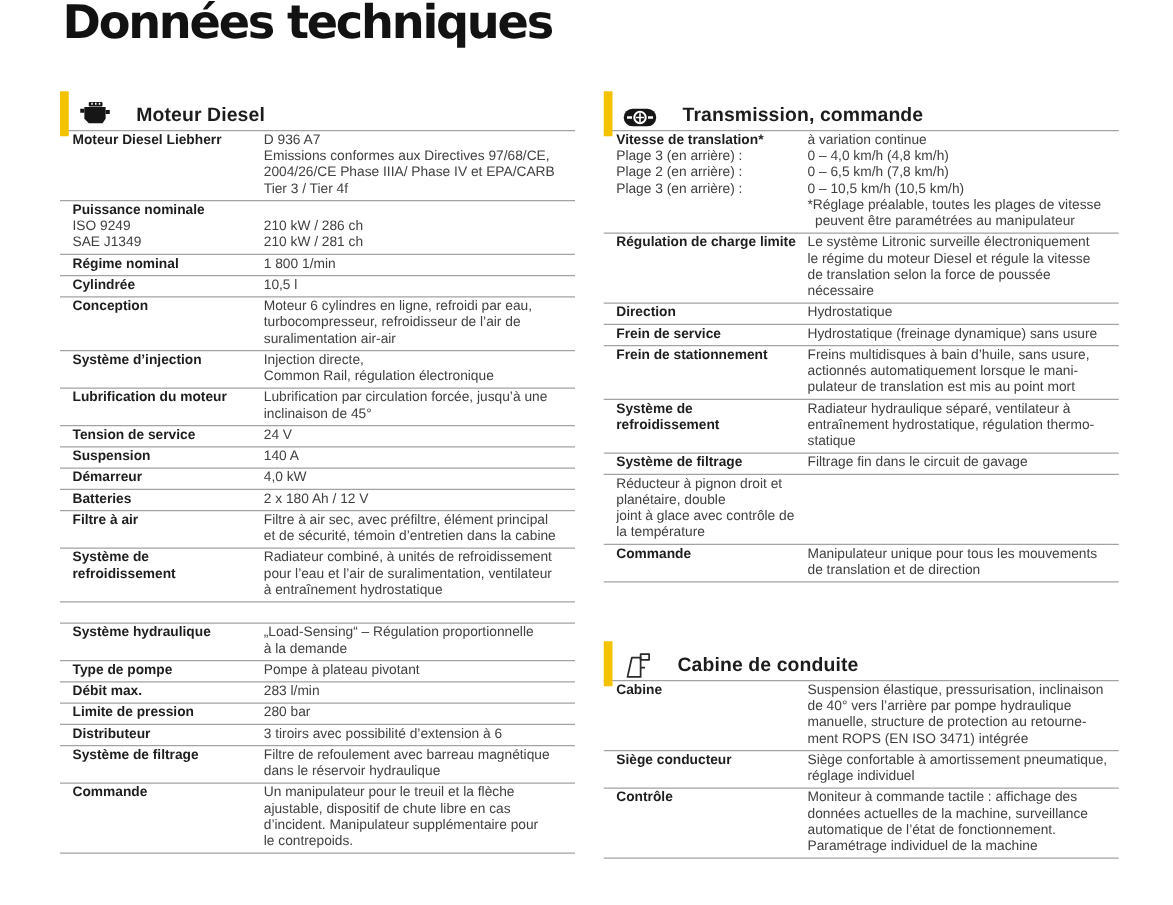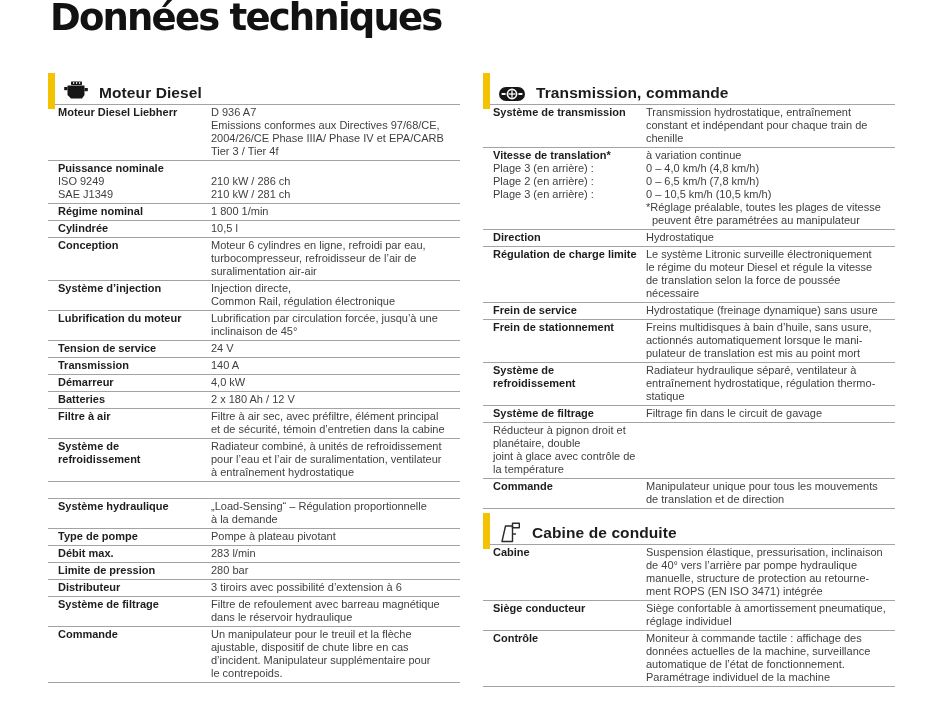--- a/index.html
+++ b/index.html
@@ -23,21 +23,21 @@
     position:relative; height:31px; padding-left:15px;
     display:flex; align-items:flex-end; gap:10px;
   }
   .accent-bar{
     position:absolute; left:0; top:0; width:7px; height:36px;
     background:var(--accent,#F3C200);
   }
   .sec-icon{ flex:0 0 auto; margin-bottom:1px; }
   .sec-title{
     font-size:15.5px; font-weight:bold; color:#1c1c1c;
-    letter-spacing:.1px; padding-bottom:2px; white-space:nowrap;
+    letter-spacing:.1px; padding-bottom:2px; white-space:nowrap;margin-left:10px;
   }
   .spec-table{ border-top:1px solid var(--rule,#a3a3a3); }
   .row{
     display:grid; grid-template-columns:146px 1fr; column-gap:7px;
     padding:1px 0 2px 10px; border-bottom:1px solid var(--rule,#a3a3a3);
     font-size:11px; line-height:13px;
   }
   .lbl{ font-weight:bold; color:#1d1d1d; }
   .sublbl{ color:#3f3f3f; }
   .val{ color:#3f3f3f; white-space:pre-line; }
@@ -103,21 +103,21 @@
       <div class="row">
         <div class="lbl">Lubrification du moteur</div>
         <div class="val">Lubrification par circulation forcée, jusqu’à une
 inclinaison de 45°</div>
       </div>
       <div class="row">
         <div class="lbl">Tension de service</div>
         <div class="val">24 V</div>
       </div>
       <div class="row">
-        <div class="lbl">Transmission</div>
+        <div class="lbl">Suspension</div>
         <div class="val">140 A</div>
       </div>
       <div class="row">
         <div class="lbl">Démarreur</div>
         <div class="val">4,0 kW</div>
       </div>
       <div class="row">
         <div class="lbl">Batteries</div>
         <div class="val">2 x 180 Ah / 12 V</div>
       </div>
@@ -145,48 +145,42 @@
         <line x1="14" y1="5.5" x2="14" y2="12.5" stroke="#fff" stroke-width="1.3"></line>
         <line x1="10.6" y1="9" x2="17.4" y2="9" stroke="#fff" stroke-width="1.3"></line>
         <rect x="3.6" y="8" width="4" height="2" fill="#fff"></rect>
         <rect x="20.4" y="8" width="4" height="2" fill="#fff"></rect>
       </svg>
     </span>
     <span class="sec-title">Transmission, commande</span>
   </div>
   <div class="spec-table rows">
       <div class="row">
-        <div class="lbl">Système de transmission</div>
-        <div class="val">Transmission hydrostatique, entraînement
-constant et indépendant pour chaque train de
-chenille</div>
-      </div>
-      <div class="row">
         <div class="lbl">Vitesse de translation*</div>
         <div class="val">à variation continue</div>
         <div class="sublbl">Plage 3 (en arrière) :</div>
         <div class="val">0 – 4,0 km/h (4,8 km/h)</div>
         <div class="sublbl">Plage 2 (en arrière) :</div>
         <div class="val">0 – 6,5 km/h (7,8 km/h)</div>
         <div class="sublbl">Plage 3 (en arrière) :</div>
         <div class="val">0 – 10,5 km/h (10,5 km/h)</div>
         <div class="sublbl"></div>
         <div class="val note">*Réglage préalable, toutes les plages de vitesse
 peuvent être paramétrées au manipulateur</div>
       </div>
       <div class="row">
-        <div class="lbl">Direction</div>
-        <div class="val">Hydrostatique</div>
-      </div>
-      <div class="row">
         <div class="lbl">Régulation de charge limite</div>
         <div class="val">Le système Litronic surveille électroniquement
 le régime du moteur Diesel et régule la vitesse
 de translation selon la force de poussée
 nécessaire</div>
+      </div>
+      <div class="row">
+        <div class="lbl">Direction</div>
+        <div class="val">Hydrostatique</div>
       </div>
       <div class="row">
         <div class="lbl">Frein de service</div>
         <div class="val">Hydrostatique (freinage dynamique) sans usure</div>
       </div>
       <div class="row">
         <div class="lbl">Frein de stationnement</div>
         <div class="val">Freins multidisques à bain d’huile, sans usure,
 actionnés automatiquement lorsque le mani-
 pulateur de translation est mis au point mort</div>

